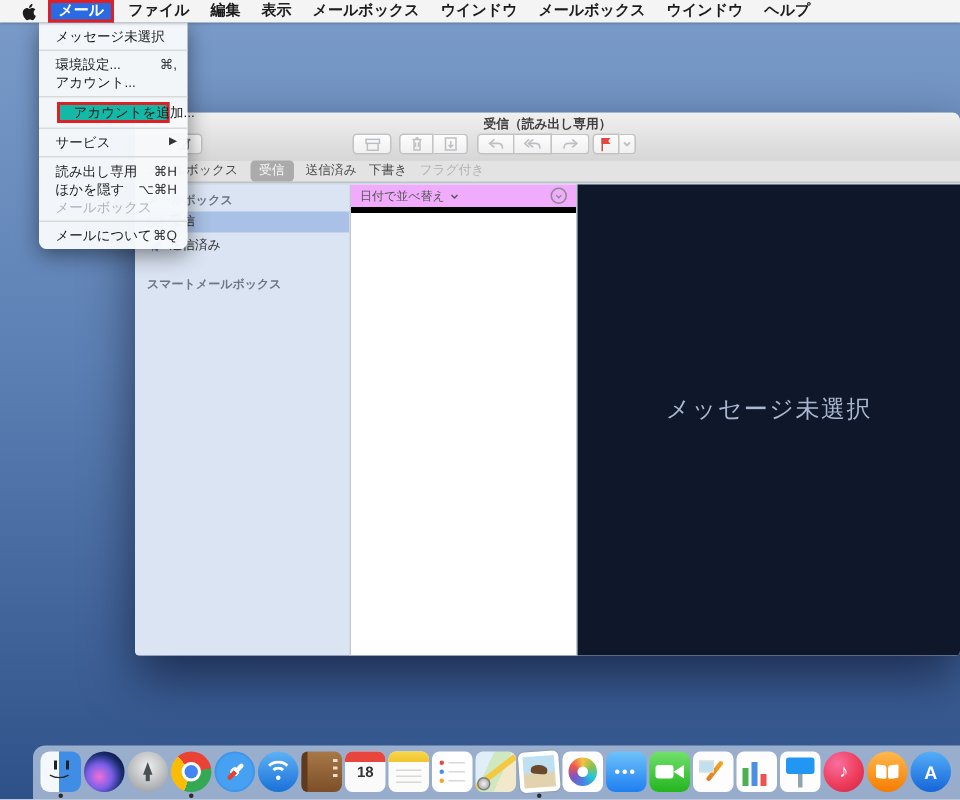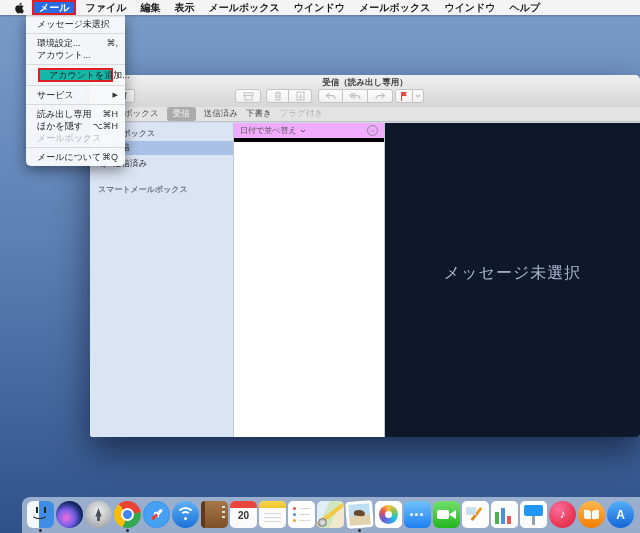--- a/index.html
+++ b/index.html
@@ -336,21 +336,21 @@
   <div class="dk">
       <div class="ic airport">
         <span></span>
       </div>
     </div>
   <div class="dk">
       <div class="ic contacts"></div>
     </div>
   <div class="dk">
       <div class="ic calendar">
-        <span class="day">20</span>
+        <span class="day">18</span>
       </div>
     </div>
   <div class="dk">
       <div class="ic notes"></div>
     </div>
   <div class="dk">
       <div class="ic reminders"></div>
     </div>
   <div class="dk">
       <div class="ic maps"></div>

